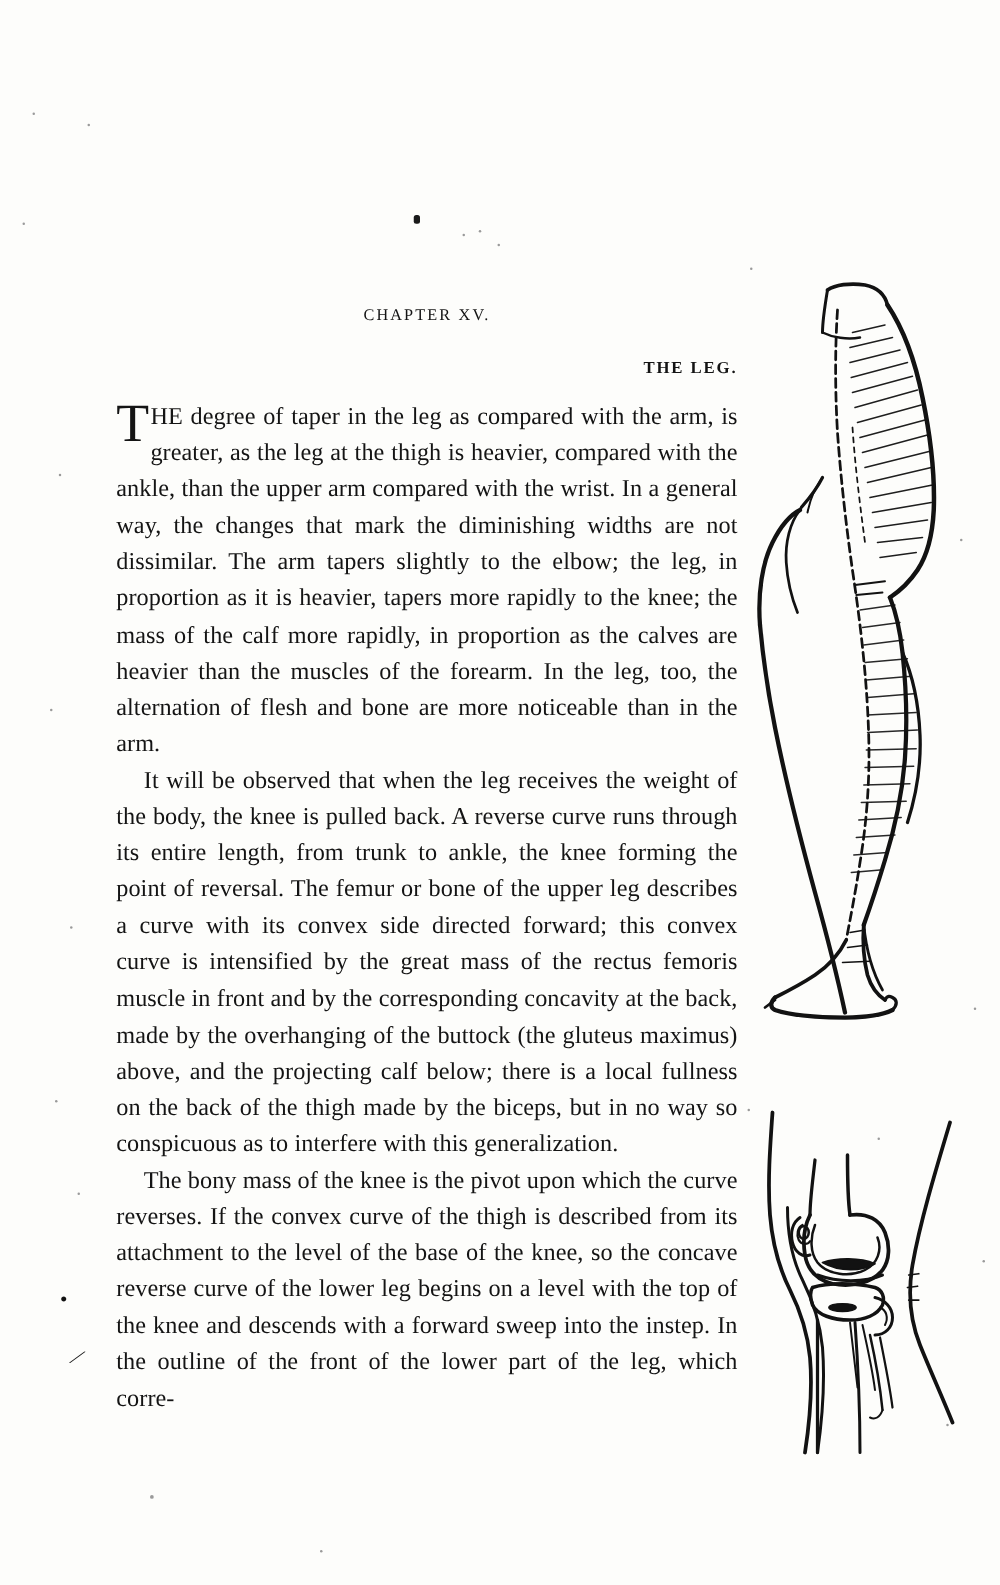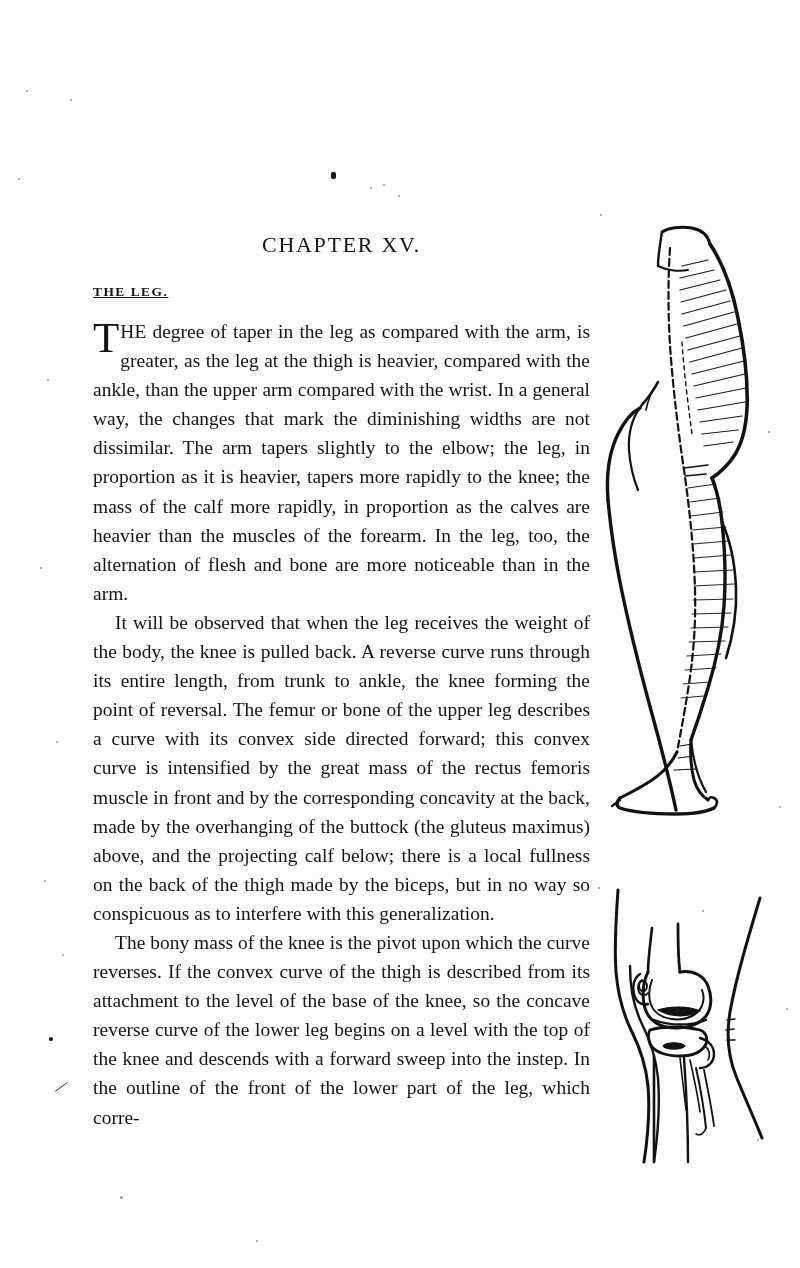--- a/index.html
+++ b/index.html
@@ -22,32 +22,31 @@
     border-radius:50%;
     pointer-events:none;
   }
   .textcol{
     position:absolute;
     left:93px;top:228px;
     width:497px;
   }
   .chapter-title{
     text-align:center;
-    font-size:22px;
+    font-size:13px;
     letter-spacing:1.7px;
-    margin:4px 0 26px 0;
+    margin:16px 0 26px 0;
     font-weight:400;
   }
   .section-title{
-    text-align:left;
+    text-align:right;
     font-size:13.4px;
     letter-spacing:1.5px;
     font-weight:700;
     margin:0 0 17px 0;
-    text-decoration:underline;
   }
   p.body{
     margin:0;
     font-size:19.4px;
     line-height:29.1px;
     text-align:justify;
     text-justify:inter-word;
     hyphens:none;
     letter-spacing:0.05px;
   }

